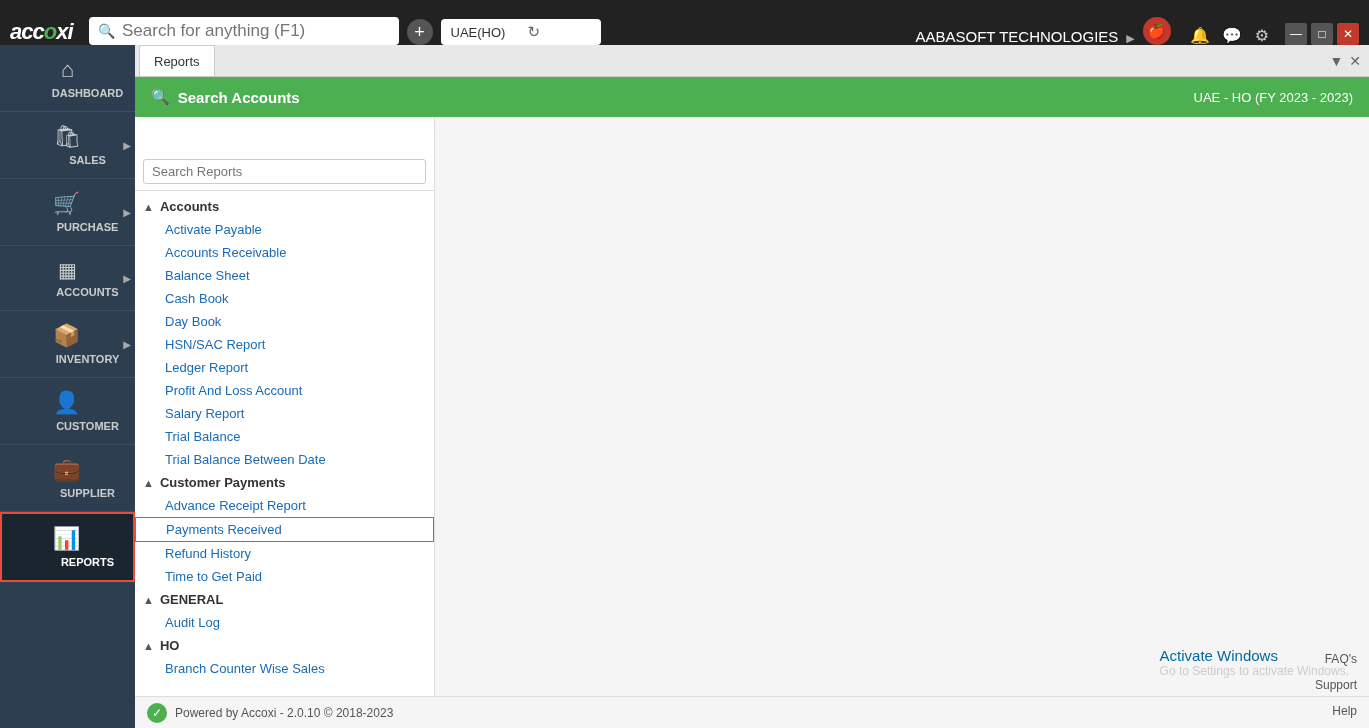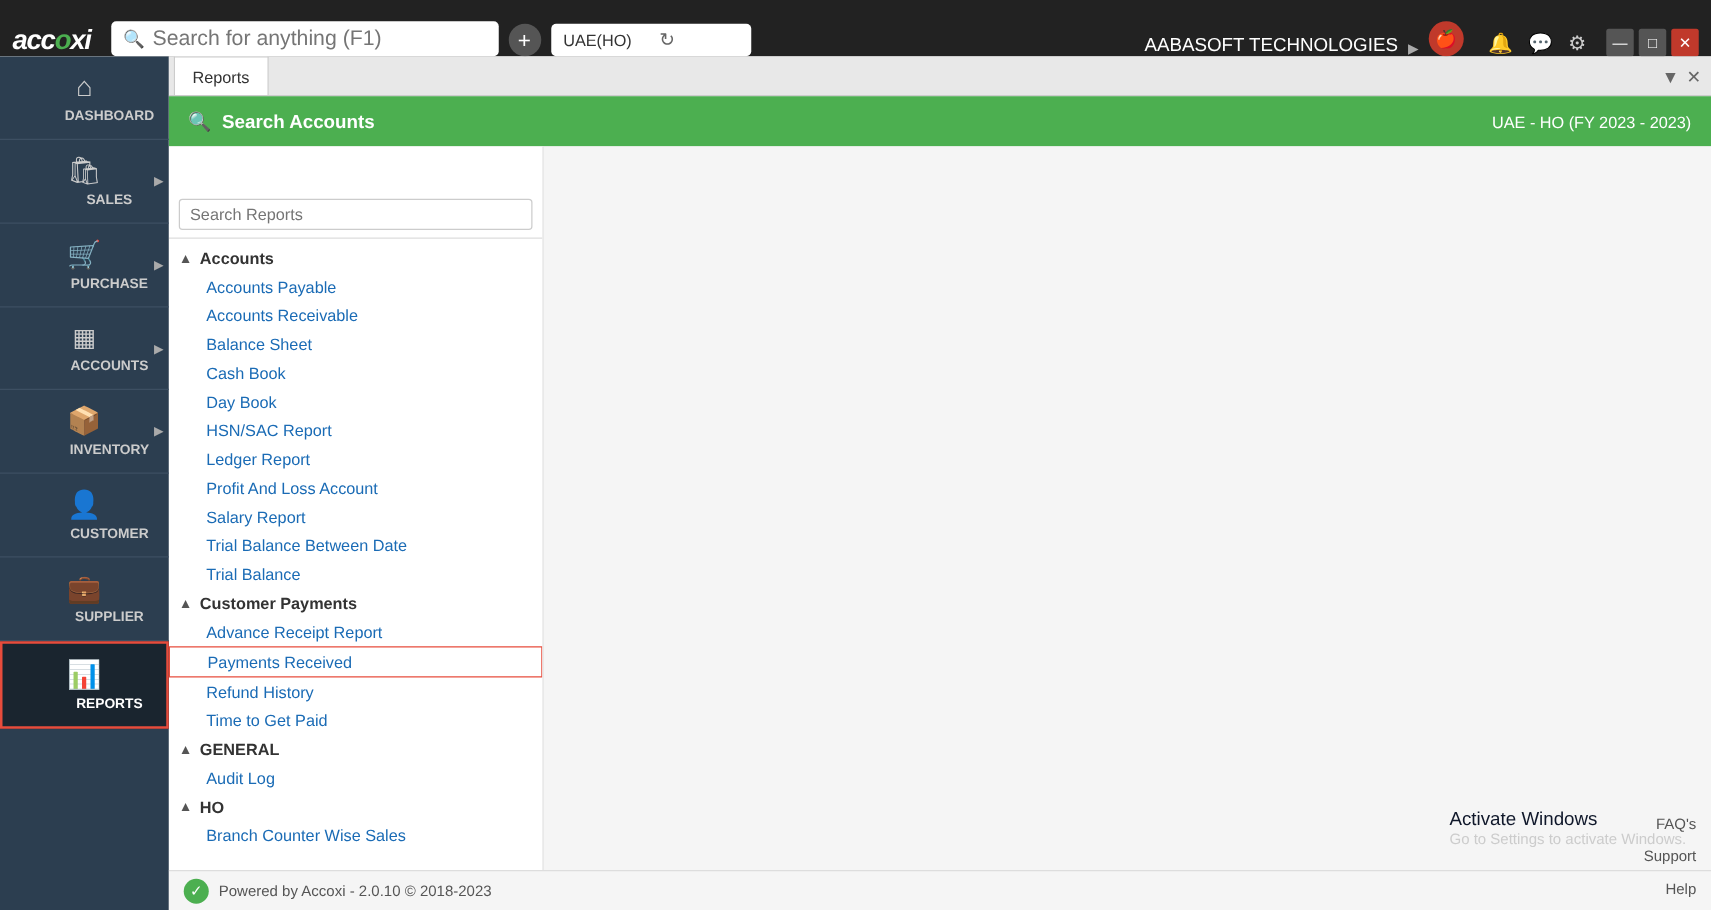--- a/index.html
+++ b/index.html
@@ -409,31 +409,31 @@
       <div class="tree-panel">
         <div class="tree-search">
           <input type="text" placeholder="Search Reports" style="">
         </div>
         <div class="tree-list">
 
           <div class="tree-section-header">
             <span class="caret">▲</span>
             <span>Accounts</span>
           </div>
-          <div class="tree-item">Accounts Payable</div>
+          <div class="tree-item">Activate Payable</div>
           <div class="tree-item">Accounts Receivable</div>
           <div class="tree-item">Balance Sheet</div>
           <div class="tree-item">Cash Book</div>
           <div class="tree-item">Day Book</div>
           <div class="tree-item">HSN/SAC Report</div>
           <div class="tree-item">Ledger Report</div>
           <div class="tree-item">Profit And Loss Account</div>
           <div class="tree-item">Salary Report</div>
+          <div class="tree-item">Trial Balance</div>
           <div class="tree-item">Trial Balance Between Date</div>
-          <div class="tree-item">Trial Balance</div>
 
           <div class="tree-section-header">
             <span class="caret">▲</span>
             <span>Customer Payments</span>
           </div>
           <div class="tree-item">Advance Receipt Report</div>
           <div class="tree-item selected-item">Payments Received</div>
           <div class="tree-item">Refund History</div>
           <div class="tree-item">Time to Get Paid</div>
 
@@ -447,21 +447,21 @@
             <span class="caret">▲</span>
             <span>HO</span>
           </div>
           <div class="tree-item">Branch Counter Wise Sales</div>
 
         </div>
       </div>
 
       <div class="right-panel">
         <div class="watermark">
-          <div style="font-size:15px; color:#0f172a;">Activate Windows</div>
+          <div style="font-size:15px; color:#0369a1;">Activate Windows</div>
           <div style="font-size:12px; color:#ccc;">Go to Settings to activate Windows.</div>
         </div>
       </div>
 
     </div>
 
     <div class="bottom-bar">
       <div class="powered-icon">✓</div>
       <span>Powered by Accoxi - 2.0.10 © 2018-2023</span>
       <div class="faq-links">

